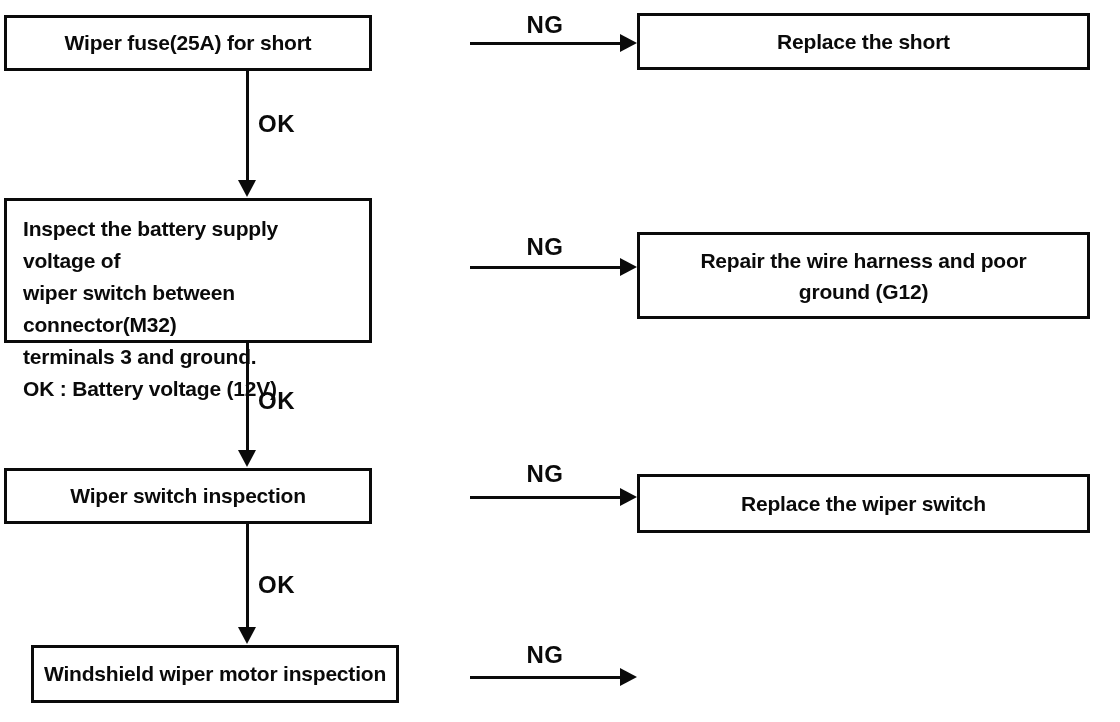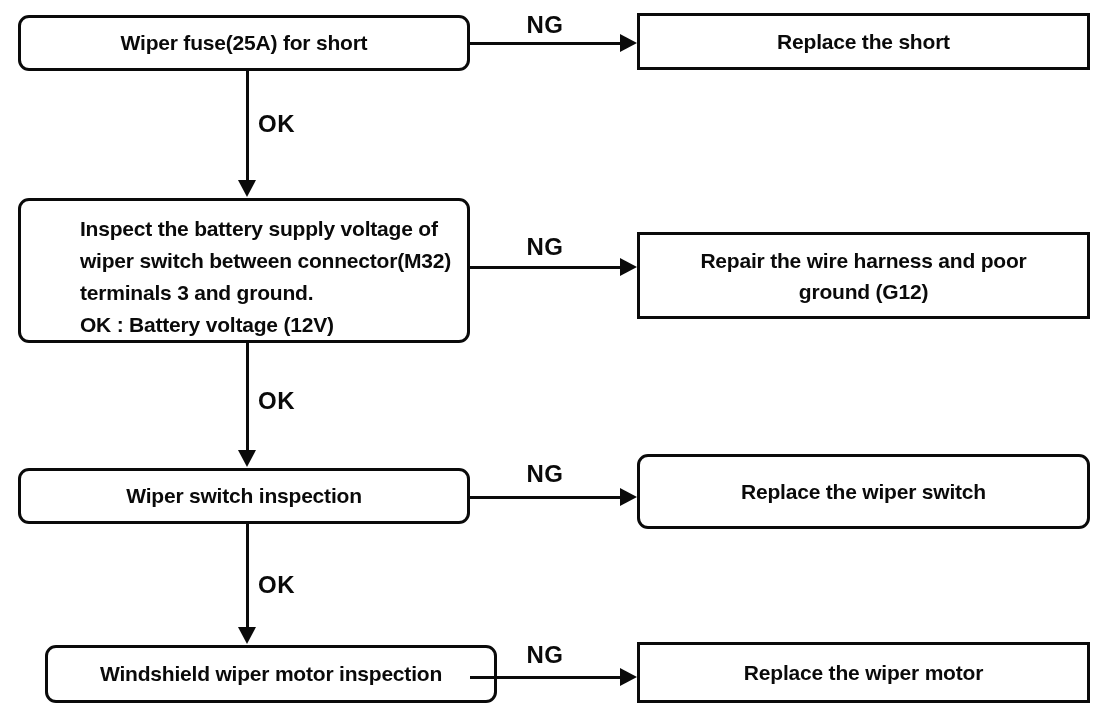--- a/index.html
+++ b/index.html
@@ -18,21 +18,21 @@
     background:#ffffff;
     box-sizing:border-box;
     display:flex;
     align-items:center;
     justify-content:center;
     font-size:21px;
     letter-spacing:-0.2px;
     text-align:center;
     white-space:pre-line;
   }
-  .box.col-left{left:18px;width:452px;border-radius:11px;}
+  .box.col-left{left:4px;width:368px;}
   .box.col-right{left:637px;width:453px;}
   .box.multiline{
     justify-content:flex-end;
     align-items:flex-start;
     text-align:left;
     padding:12px 16px;
     line-height:32px;
   }
   .box.twoline{line-height:31px;}
   .hline{
@@ -107,31 +107,28 @@
   <div class="vline" style="left:246px;top:343px;height:108px;"></div>
   <div class="arrowhead-down" style="left:238px;top:450px;"></div>
   <div class="edge-label" style="left:258px;top:388px;">OK</div>
 
   <div class="box col-left" style="top:468px;height:56px;">
     <span>Wiper switch inspection</span>
   </div>
   <div class="hline" style="left:470px;top:496px;width:152px;"></div>
   <div class="arrowhead-right" style="left:620px;top:488px;"></div>
   <div class="edge-label ng-label" style="top:461px;">NG</div>
-  <div class="box col-right" style="top:454px;height:75px;border-radius:11px;">
+  <div class="box col-right" style="top:474px;height:59px;">
     <span>Replace the wiper switch</span>
   </div>
 
   <div class="vline" style="left:246px;top:524px;height:104px;"></div>
   <div class="arrowhead-down" style="left:238px;top:627px;"></div>
   <div class="edge-label" style="left:258px;top:572px;">OK</div>
 
   <div class="box col-left" style="top:645px;height:58px;margin-left:27px;">
     <span>Windshield wiper motor inspection</span>
   </div>
   <div class="hline" style="left:470px;top:676px;width:152px;"></div>
   <div class="arrowhead-right" style="left:620px;top:668px;"></div>
   <div class="edge-label ng-label" style="top:642px;">NG</div>
-  <div class="box col-right" style="top:642px;height:61px;">
-    <span>Replace the wiper motor</span>
-  </div>
 
 </div>
 
 </body></html>

